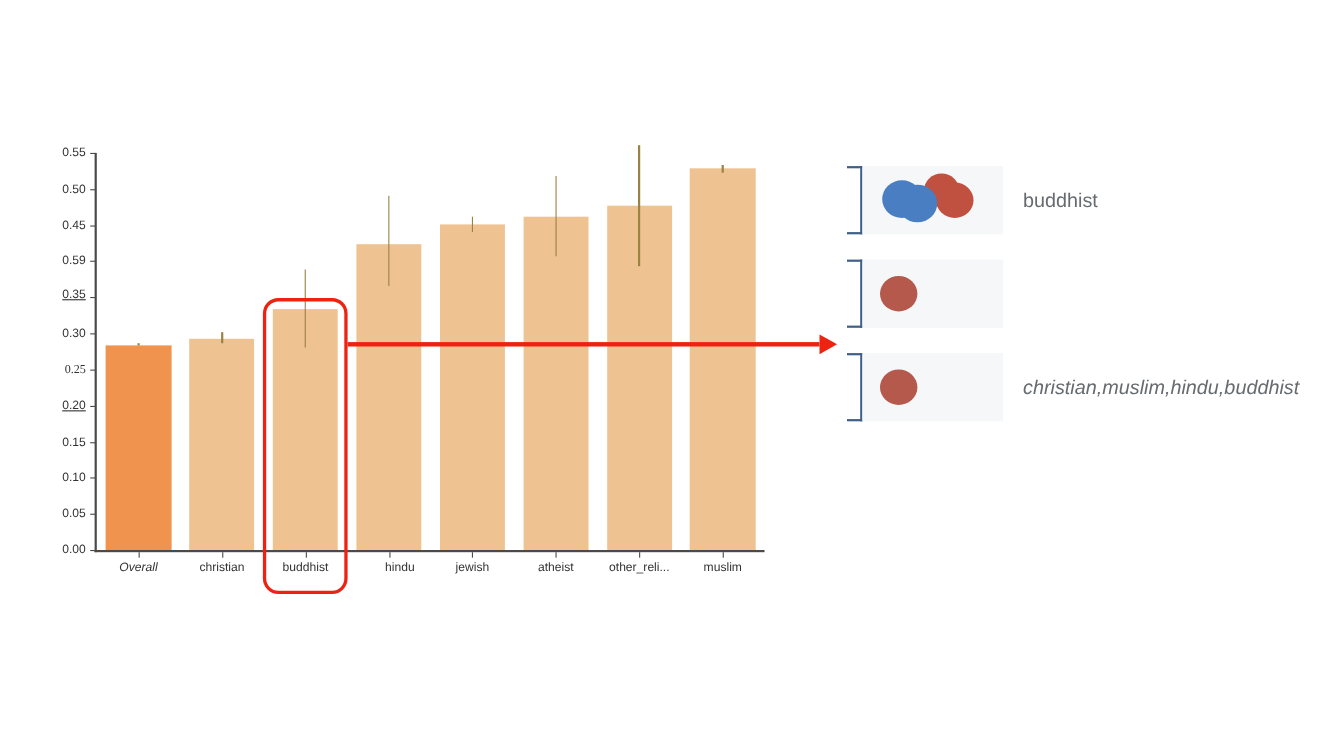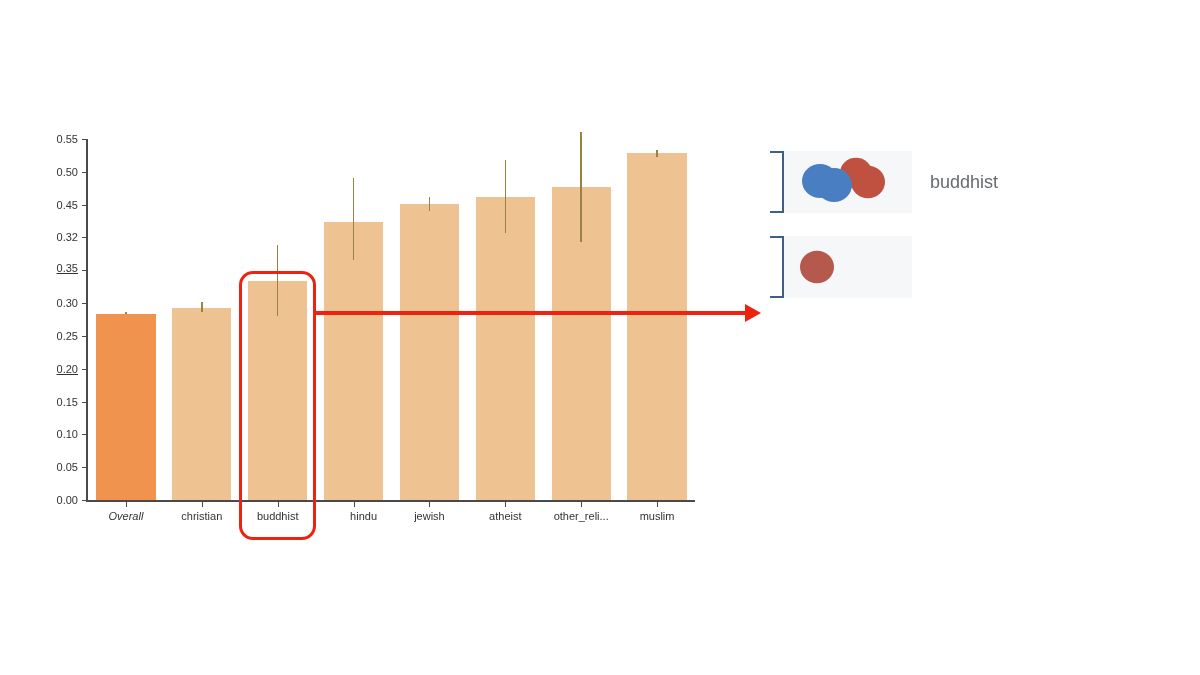--- a/index.html
+++ b/index.html
@@ -161,27 +161,27 @@
         <div class="axis-label ytick-label" style="left: 28px; width: 50px; top: 500px;">0.00</div>
         <div class="ytick-mark" style="left: 82px; top: 467.182px; width: 5px;"></div>
         <div class="axis-label ytick-label" style="left: 28px; width: 50px; top: 467.182px;">0.05</div>
         <div class="ytick-mark" style="left: 82px; top: 434.364px; width: 5px;"></div>
         <div class="axis-label ytick-label" style="left: 28px; width: 50px; top: 434.364px;">0.10</div>
         <div class="ytick-mark" style="left: 82px; top: 401.545px; width: 5px;"></div>
         <div class="axis-label ytick-label" style="left: 28px; width: 50px; top: 401.545px;">0.15</div>
         <div class="ytick-mark" style="left: 82px; top: 368.727px; width: 5px;"></div>
         <div class="axis-label ytick-label" style="left: 28px; width: 50px; top: 368.727px; text-decoration: underline;">0.20</div>
         <div class="ytick-mark" style="left: 82px; top: 335.909px; width: 5px;"></div>
-        <div class="axis-label ytick-label" style="left: 28px; width: 50px; top: 335.909px;">0.25</div>
+        <div class="axis-label ytick-label" style="left: 28px; width: 50px; top: 335.909px; font-family: Liberation Serif, serif;">0.25</div>
         <div class="ytick-mark" style="left: 82px; top: 303.091px; width: 5px;"></div>
         <div class="axis-label ytick-label" style="left: 28px; width: 50px; top: 303.091px;">0.30</div>
         <div class="ytick-mark" style="left: 82px; top: 270.273px; width: 5px;"></div>
         <div class="axis-label ytick-label" style="left: 28px; width: 50px; top: 268px; text-decoration: underline;">0.35</div>
         <div class="ytick-mark" style="left: 82px; top: 237.455px; width: 5px;"></div>
-        <div class="axis-label ytick-label" style="left: 28px; width: 50px; top: 237.455px;">0.32</div>
+        <div class="axis-label ytick-label" style="left: 28px; width: 50px; top: 237.455px;">0.59</div>
         <div class="ytick-mark" style="left: 82px; top: 204.636px; width: 5px;"></div>
         <div class="axis-label ytick-label" style="left: 28px; width: 50px; top: 204.636px;">0.45</div>
         <div class="ytick-mark" style="left: 82px; top: 171.818px; width: 5px;"></div>
         <div class="axis-label ytick-label" style="left: 28px; width: 50px; top: 171.818px;">0.50</div>
         <div class="ytick-mark" style="left: 82px; top: 139px; width: 5px;"></div>
         <div class="axis-label ytick-label" style="left: 28px; width: 50px; top: 139px;">0.55</div>
       </div>
     <div id="bars">
         <div class="bar" style="left: 96.3462px; top: 313.593px; width: 59.1825px; height: 186.407px; background: rgb(240, 147, 78);"></div>
         <div class="errbar" style="left: 125.237px; top: 312.28px; height: 1.31273px; background: rgb(154, 130, 67);"></div>
@@ -238,15 +238,24 @@
         <div class="example-label plain">buddhist</div>
       </div>
       <div class="example-row" style="top: 85px;">
         <div class="bracket" style="border-color: rgb(63, 95, 135);"></div>
         <div class="thumb" style="background: rgb(246, 247, 248);">
           <svg width="128" height="62" viewBox="0 0 128 62">
             <ellipse cx="33" cy="31" rx="17" ry="16.15" fill="#b4594c"></ellipse>
           </svg>
         </div>
       </div>
+      <div class="example-row" style="top: 170px;">
+        <div class="bracket" style="border-color: rgb(63, 95, 135);"></div>
+        <div class="thumb" style="background: rgb(246, 247, 248);">
+          <svg width="128" height="62" viewBox="0 0 128 62">
+            <ellipse cx="33" cy="31" rx="17" ry="16.15" fill="#b4594c"></ellipse>
+          </svg>
+        </div>
+        <div class="example-label italic">christian,muslim,hindu,buddhist</div>
+      </div>
     </div>
 
 </div>
 
 </body></html>

